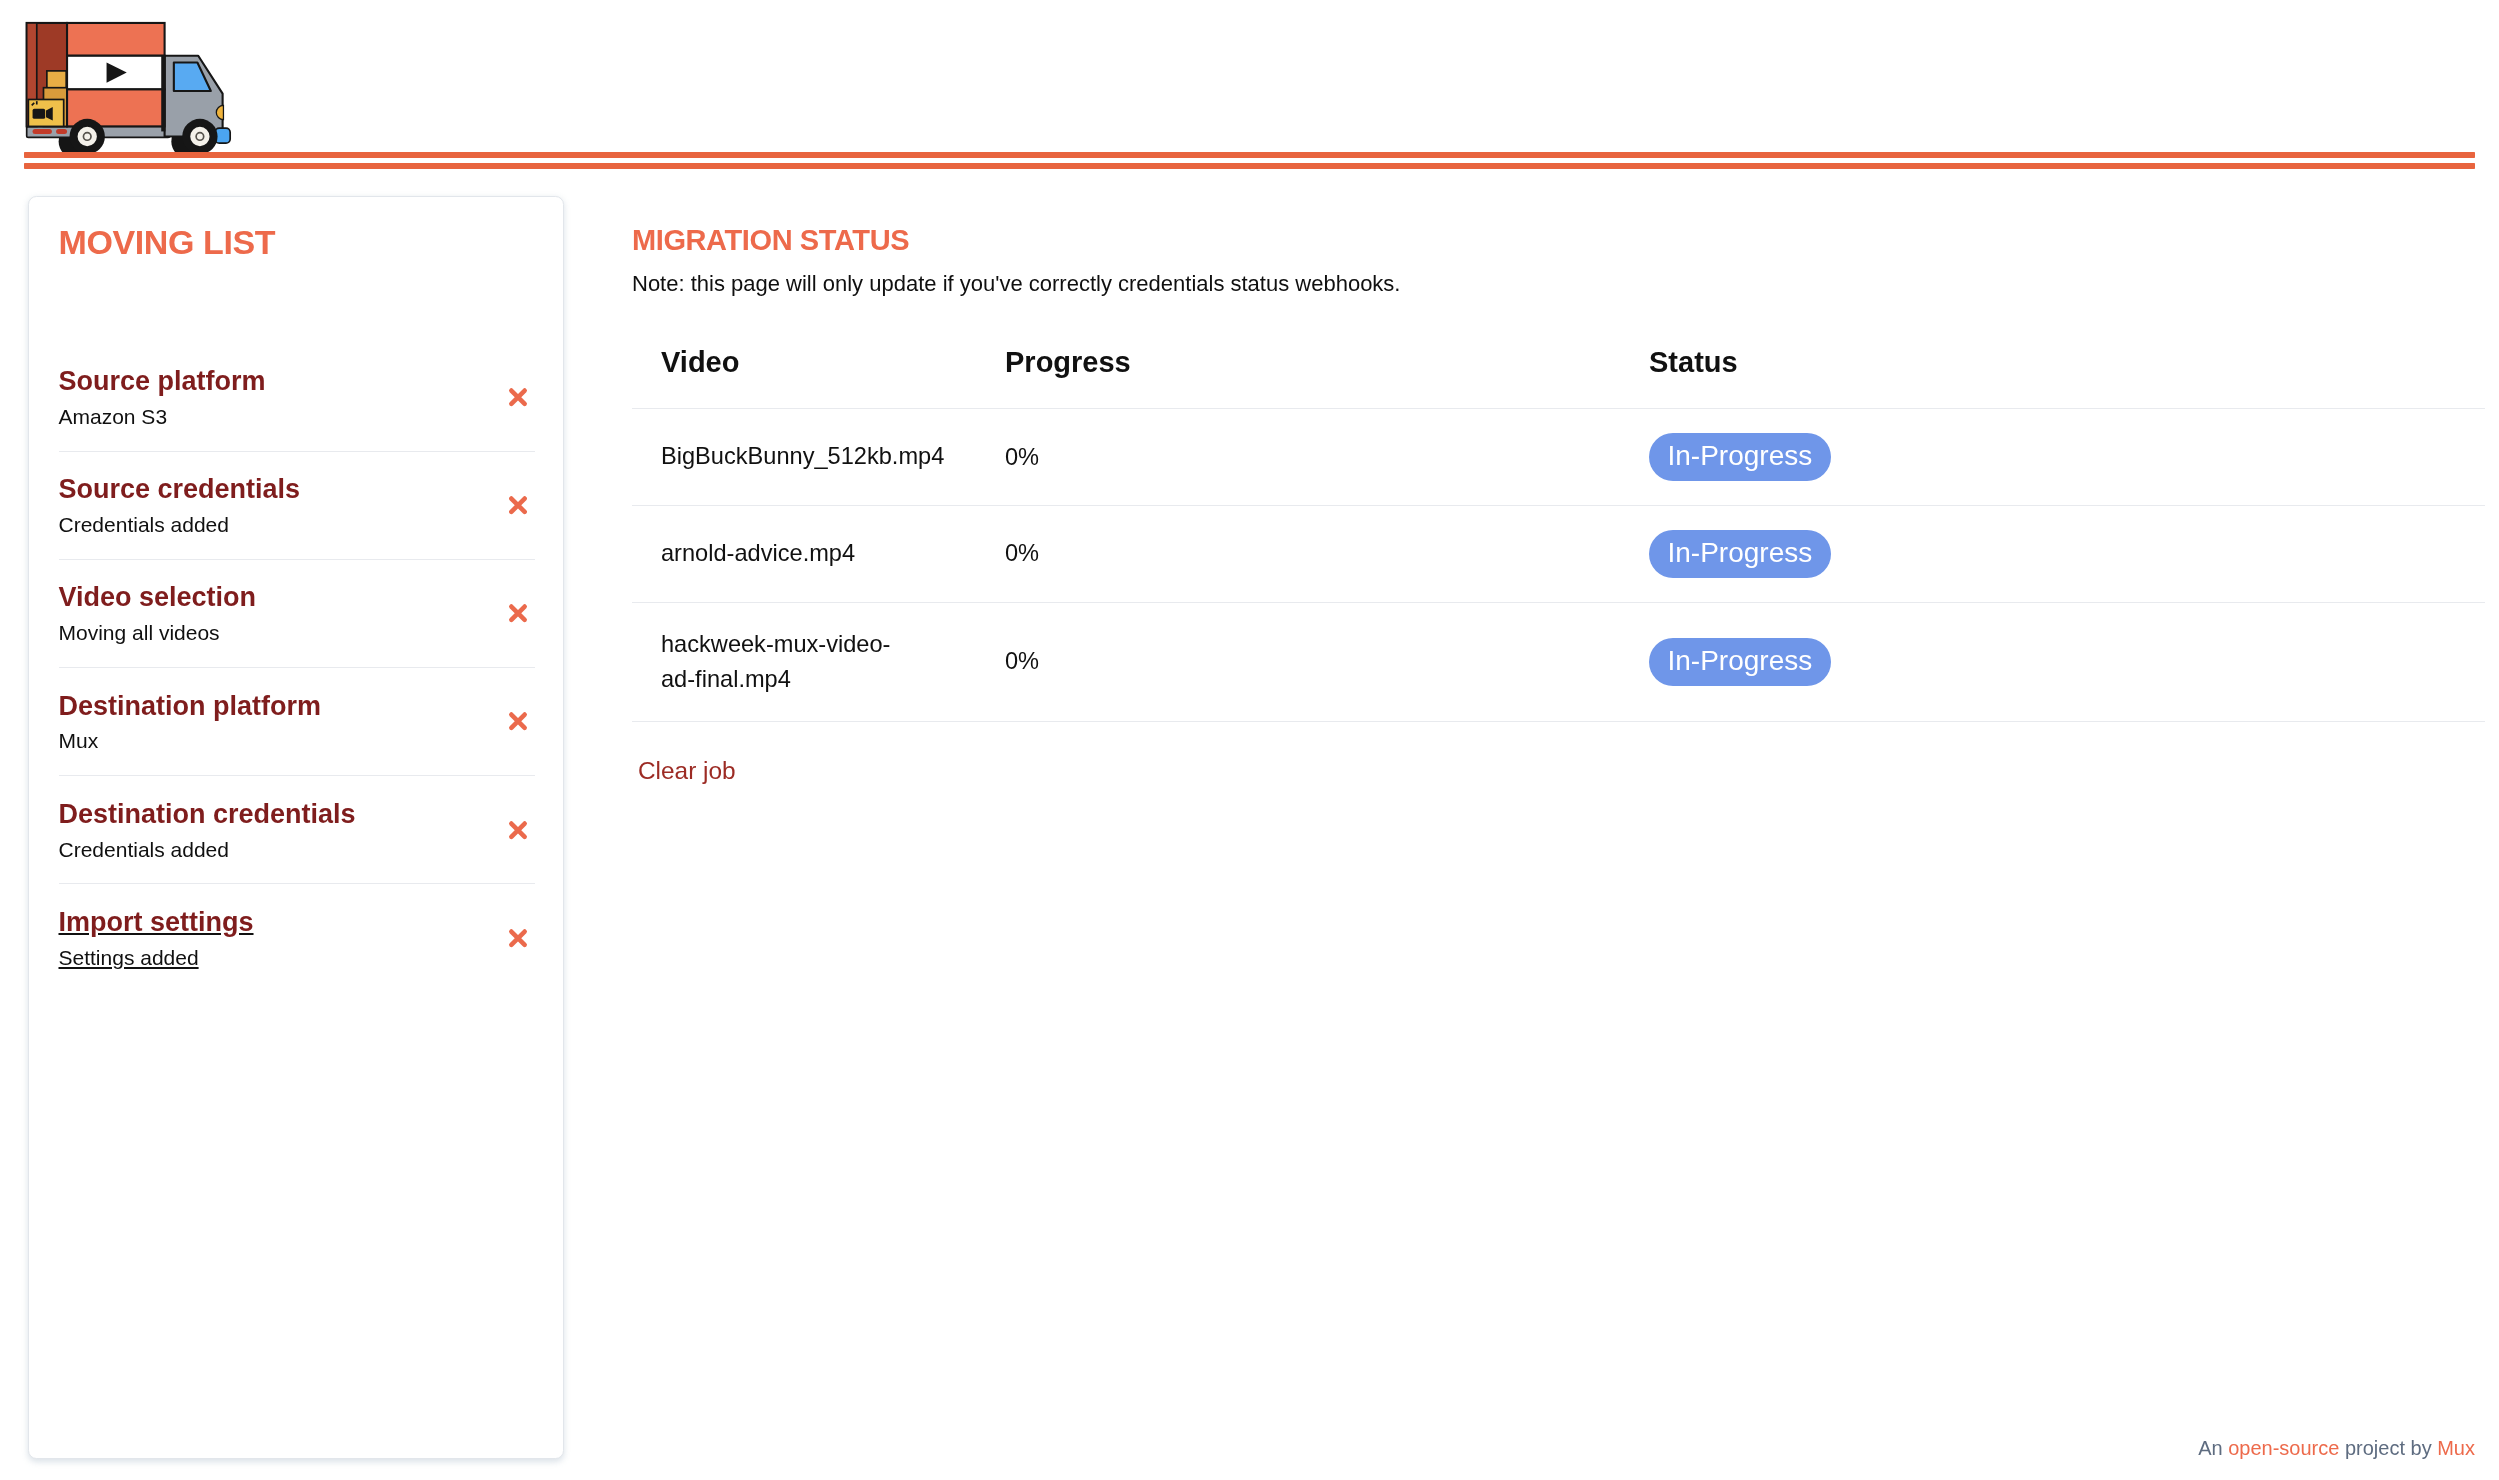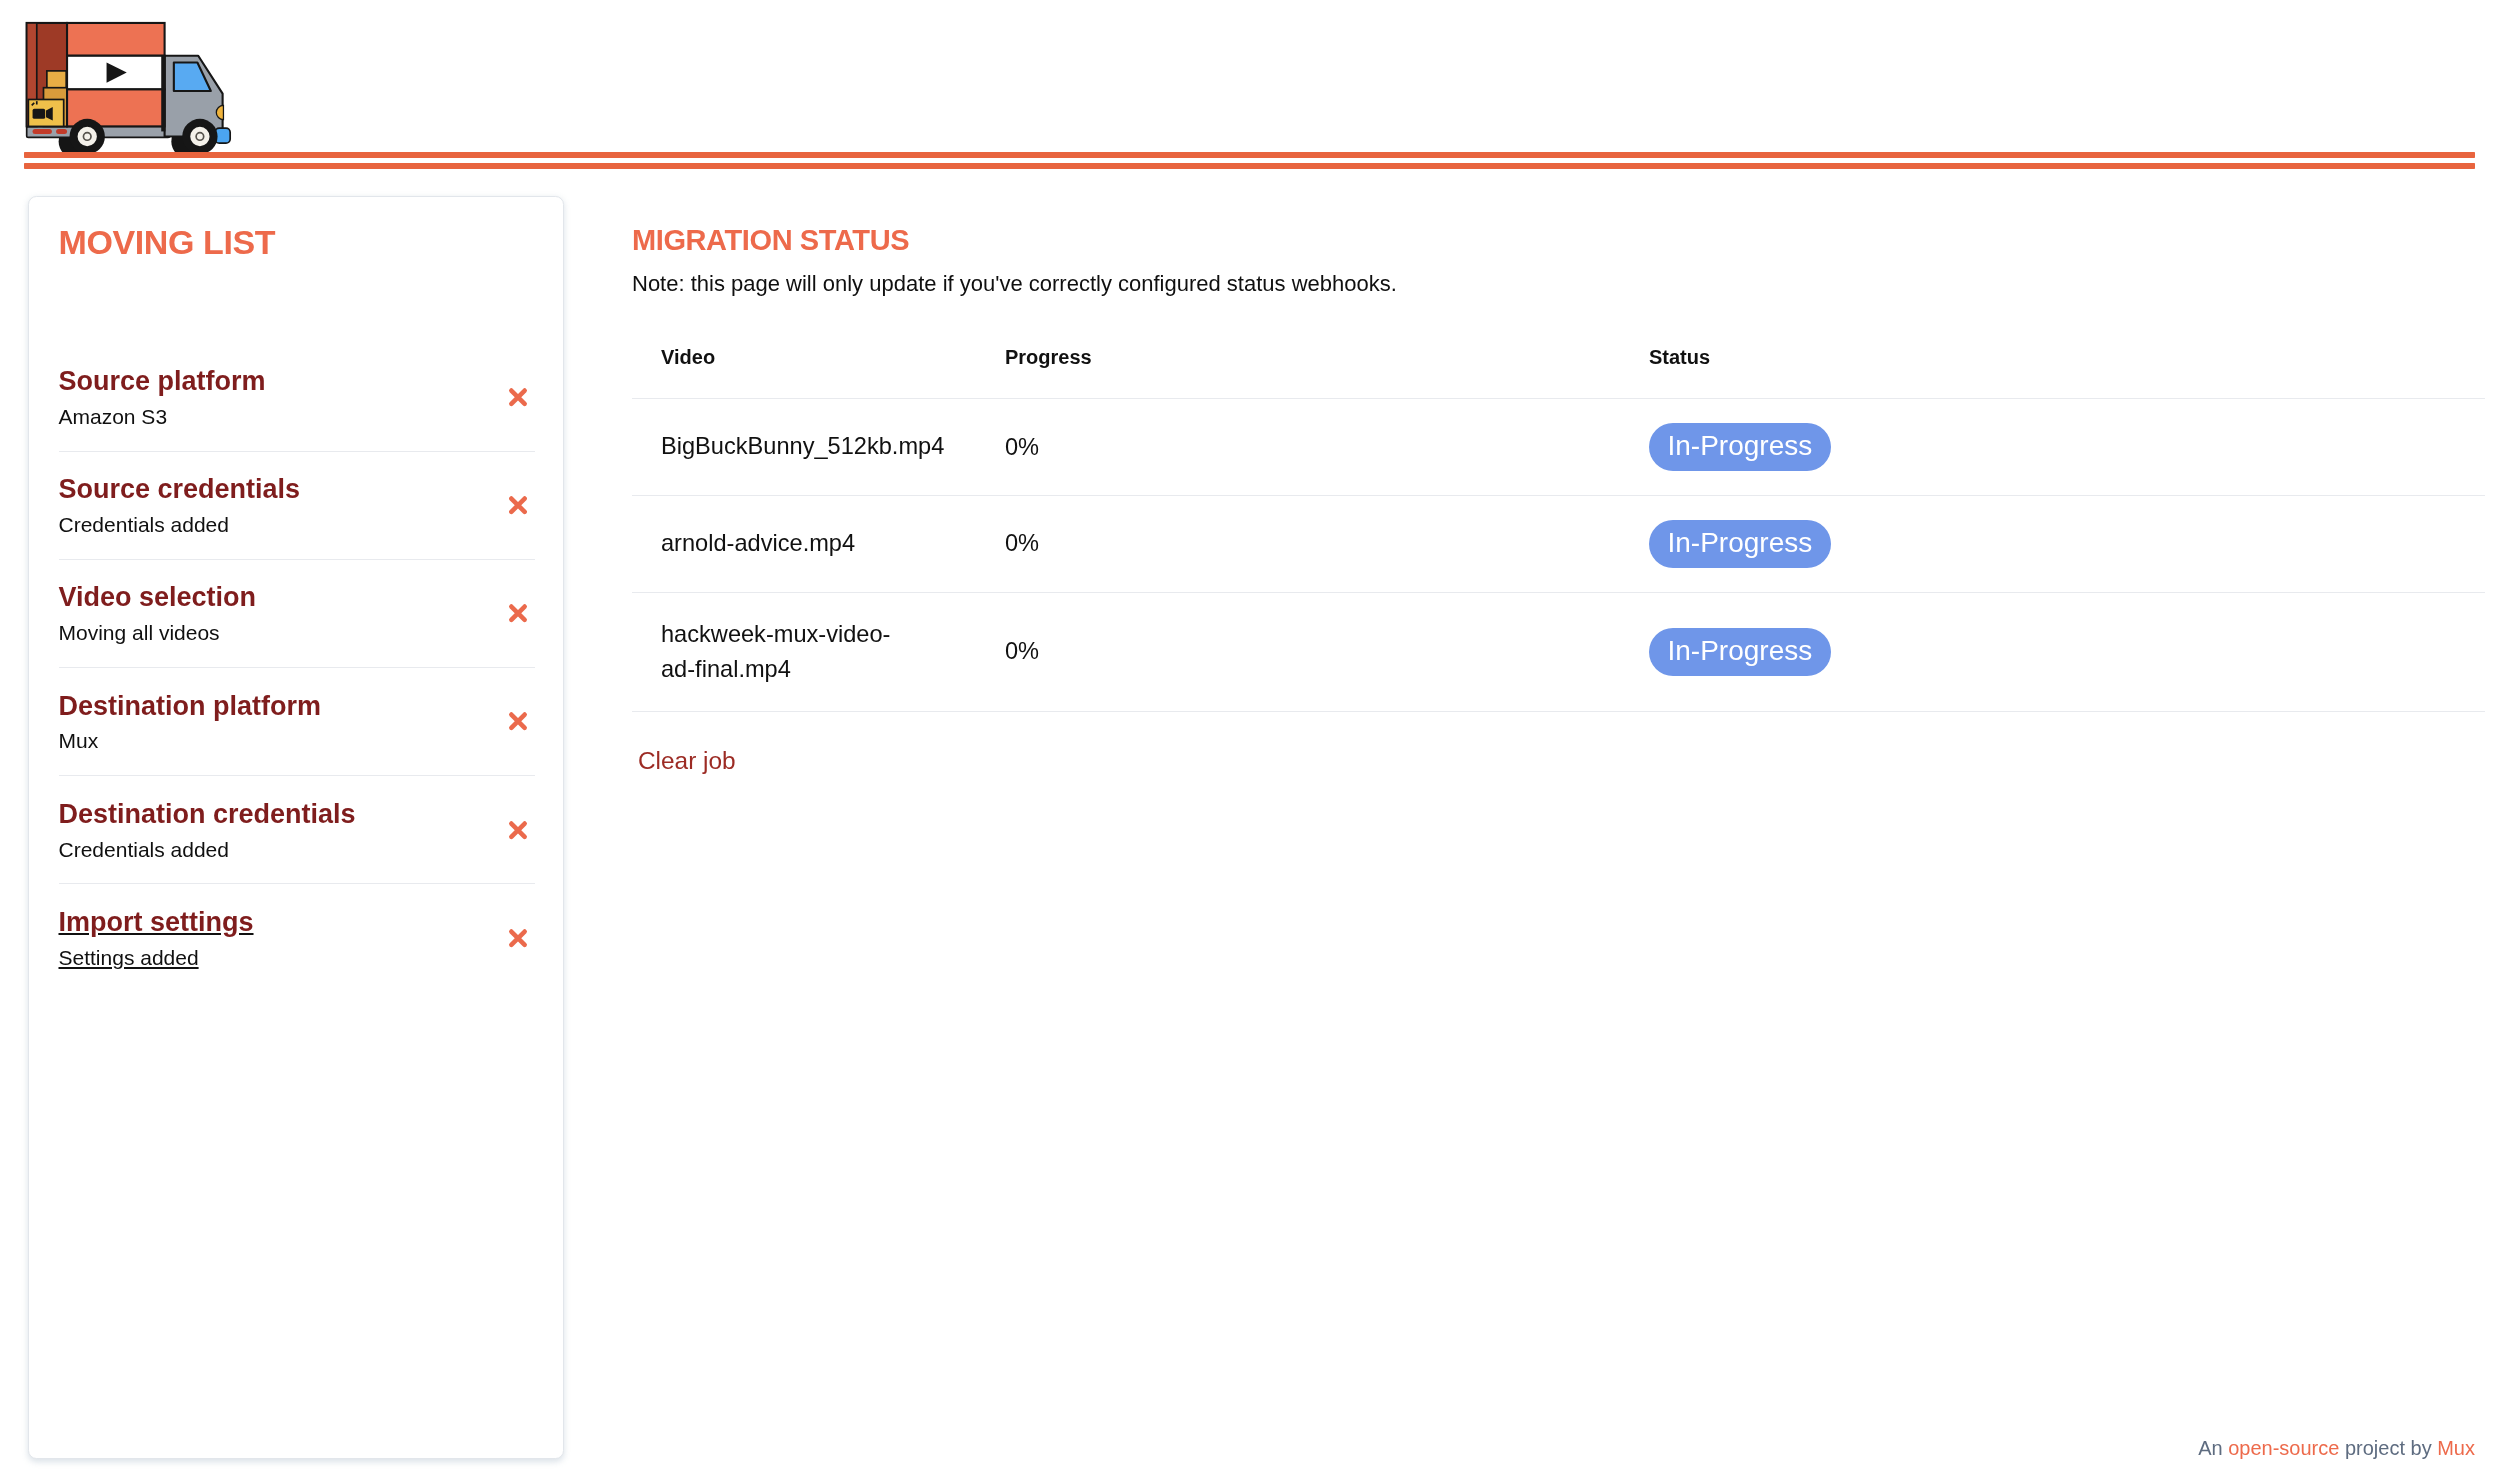--- a/index.html
+++ b/index.html
@@ -54,21 +54,21 @@
   .note { font-size:22px; margin-top:14.3px; color:#101010; }
 
   .table { margin-top:39px; }
   .thead, .trow {
     display:grid;
     grid-template-columns:344px 644px 1fr;
     padding-left:29px;
     align-items:center;
   }
   .thead {
-    font-weight:700; font-size:20px;
+    font-weight:700; font-size:29px;
     padding-top:10px; padding-bottom:29.5px;
     border-bottom:1.7px solid #E8EAEE;
     align-items:start;
   }
   .trow {
     border-bottom:1.7px solid #E8EAEE;
     font-size:23.6px;
     padding-top:23.6px; padding-bottom:23.6px;
     min-height:89px;
   }
@@ -211,21 +211,21 @@
             <path d="M4 4 L20 20 M20 4 L4 20" stroke="#EB6A4C" stroke-width="5.5" stroke-linecap="round"></path>
           </svg>
       </button>
     </div>
 
   </div>
 </aside>
 
 <main class="main">
   <h1 class="main-title">MIGRATION STATUS</h1>
-  <p class="note">Note: this page will only update if you've correctly configured status webhooks.</p>
+  <p class="note">Note: this page will only update if you've correctly credentials status webhooks.</p>
 
   <div class="table">
     <div class="thead">
       <div>Video</div>
       <div>Progress</div>
       <div>Status</div>
     </div>
 
     <div class="trow">
       <div class="cell-video"><span>BigBuckBunny_512kb.mp4</span></div>

